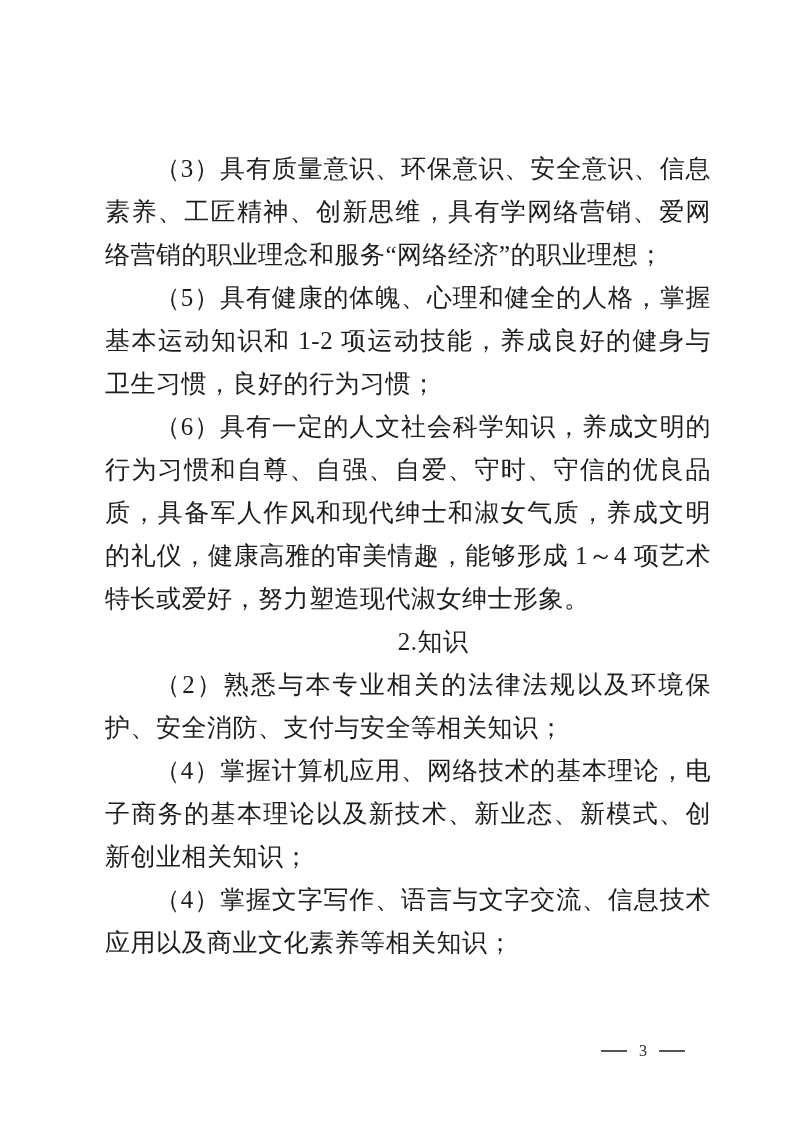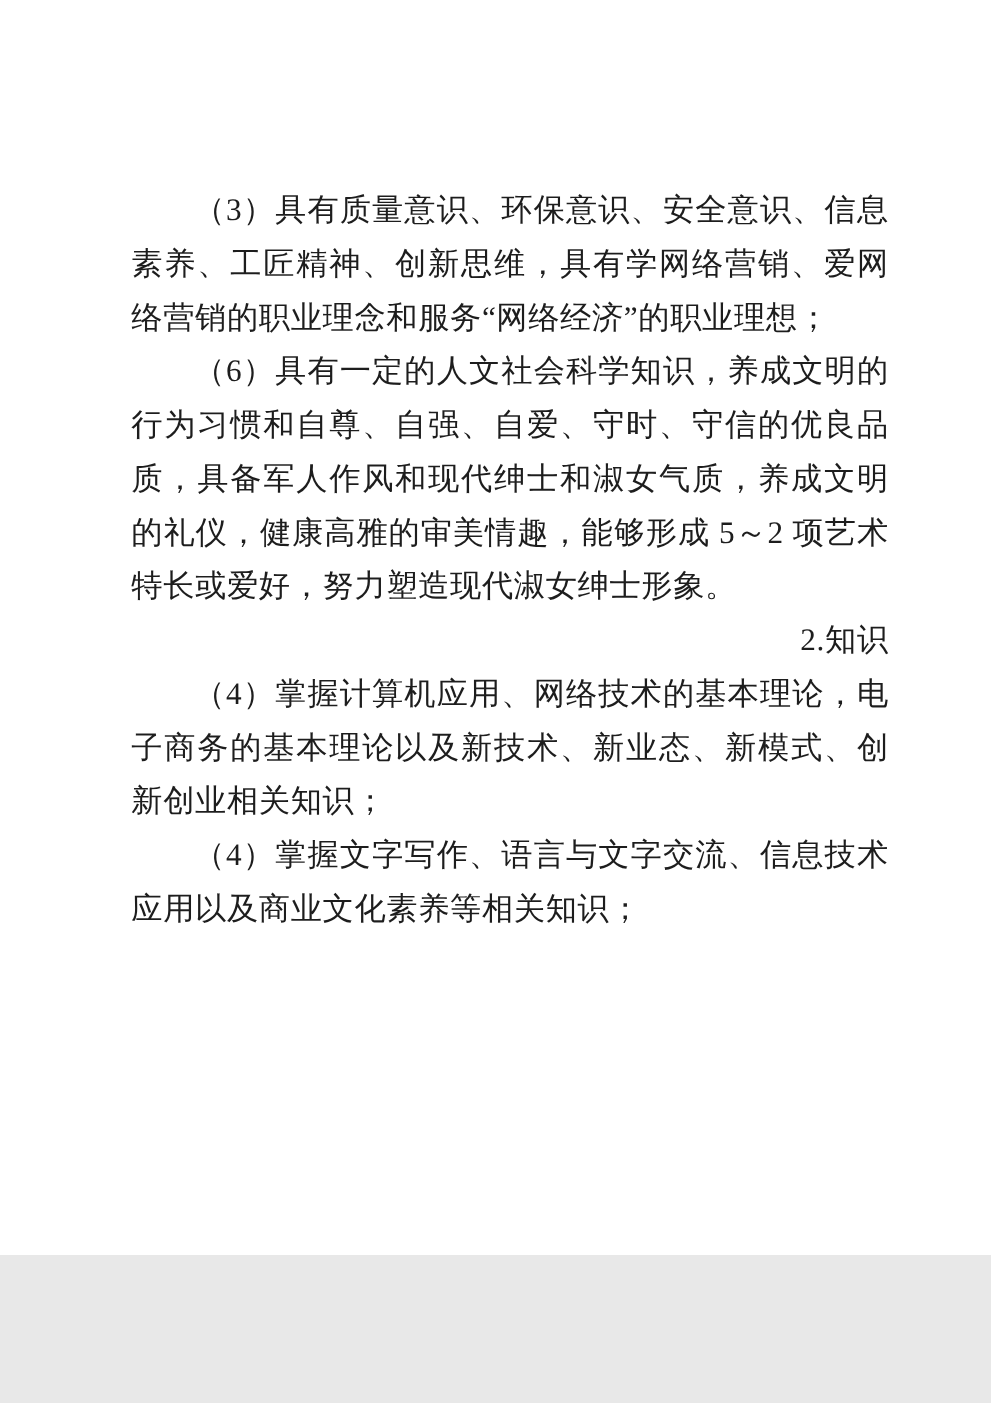--- a/index.html
+++ b/index.html
@@ -3,21 +3,21 @@
 <meta charset="utf-8">
 <style>
   html, body {
     margin: 0;
     padding: 0;
     background: #e8e8e8;
   }
   .page {
     position: relative;
     width: 793px;
-    height: 1004px;
+    height: 1122px;
     margin: 0 auto;
     background: #ffffff;
     overflow: hidden;
     font-family: "Liberation Serif", "DejaVu Serif", serif;
   }
   .content {
     position: absolute;
     left: 105px;
     top: 147px;
     width: 606px;
@@ -26,21 +26,21 @@
     margin: 0;
     font-size: 25px;
     line-height: 43px;
     color: #1d1d1d;
     text-align: justify;
     text-indent: 2em;
     letter-spacing: 0.5px;
     font-weight: 500;
   }
   .para.heading {
-    text-align: right;
+    text-align: center;
   }
   .footer {
     position: absolute;
     right: 108px;
     top: 1043px;
     display: flex;
     align-items: center;
     gap: 10px;
     color: #2a2a2a;
     font-size: 16px;
@@ -57,22 +57,24 @@
     padding: 0 2px;
   }
 </style>
 </head>
 <body>
 
 <div class="page">
 
   <div class="content">
     <p class="para">（3）具有质量意识、环保意识、安全意识、信息素养、工匠精神、创新思维，具有学网络营销、爱网络营销的职业理念和服务“网络经济”的职业理想；</p>
-    <p class="para">（6）具有一定的人文社会科学知识，养成文明的行为习惯和自尊、自强、自爱、守时、守信的优良品质，具备军人作风和现代绅士和淑女气质，养成文明的礼仪，健康高雅的审美情趣，能够形成 5～2 项艺术特长或爱好，努力塑造现代淑女绅士形象。</p>
+    <p class="para">（5）具有健康的体魄、心理和健全的人格，掌握基本运动知识和 1-2 项运动技能，养成良好的健身与卫生习惯，良好的行为习惯；</p>
+    <p class="para">（6）具有一定的人文社会科学知识，养成文明的行为习惯和自尊、自强、自爱、守时、守信的优良品质，具备军人作风和现代绅士和淑女气质，养成文明的礼仪，健康高雅的审美情趣，能够形成 1～4 项艺术特长或爱好，努力塑造现代淑女绅士形象。</p>
     <p class="para heading">2.知识</p>
+    <p class="para">（2）熟悉与本专业相关的法律法规以及环境保护、安全消防、支付与安全等相关知识；</p>
     <p class="para">（4）掌握计算机应用、网络技术的基本理论，电子商务的基本理论以及新技术、新业态、新模式、创新创业相关知识；</p>
     <p class="para">（4）掌握文字写作、语言与文字交流、信息技术应用以及商业文化素养等相关知识；</p>
   </div>
 
   <div class="footer">
     <span class="dash"></span>
     <span class="num">3</span>
     <span class="dash"></span>
   </div>
 

